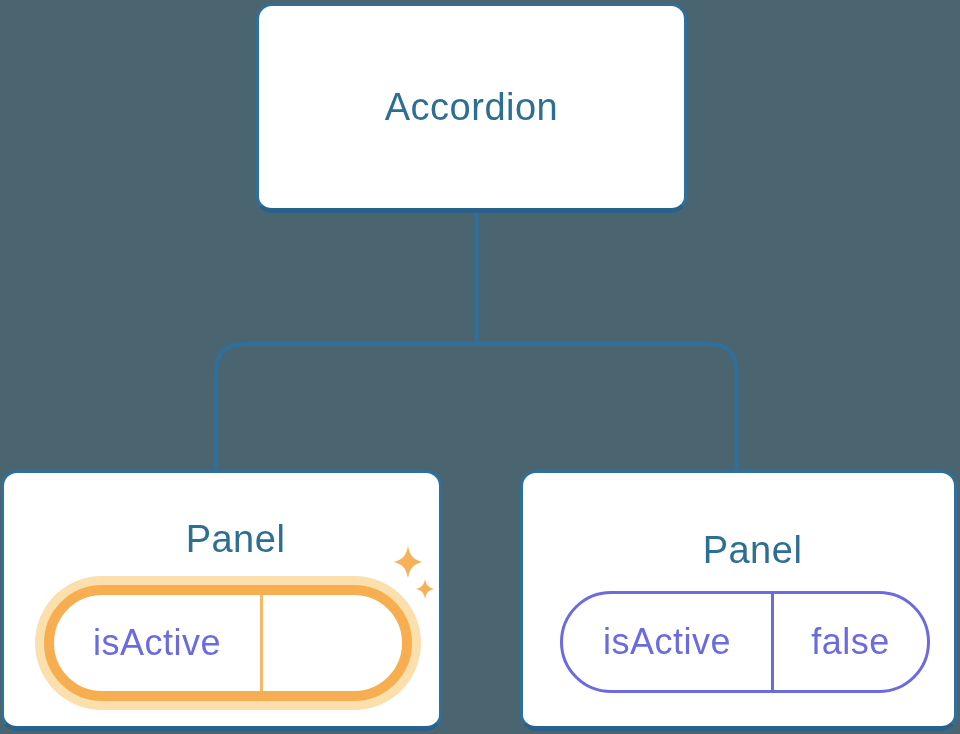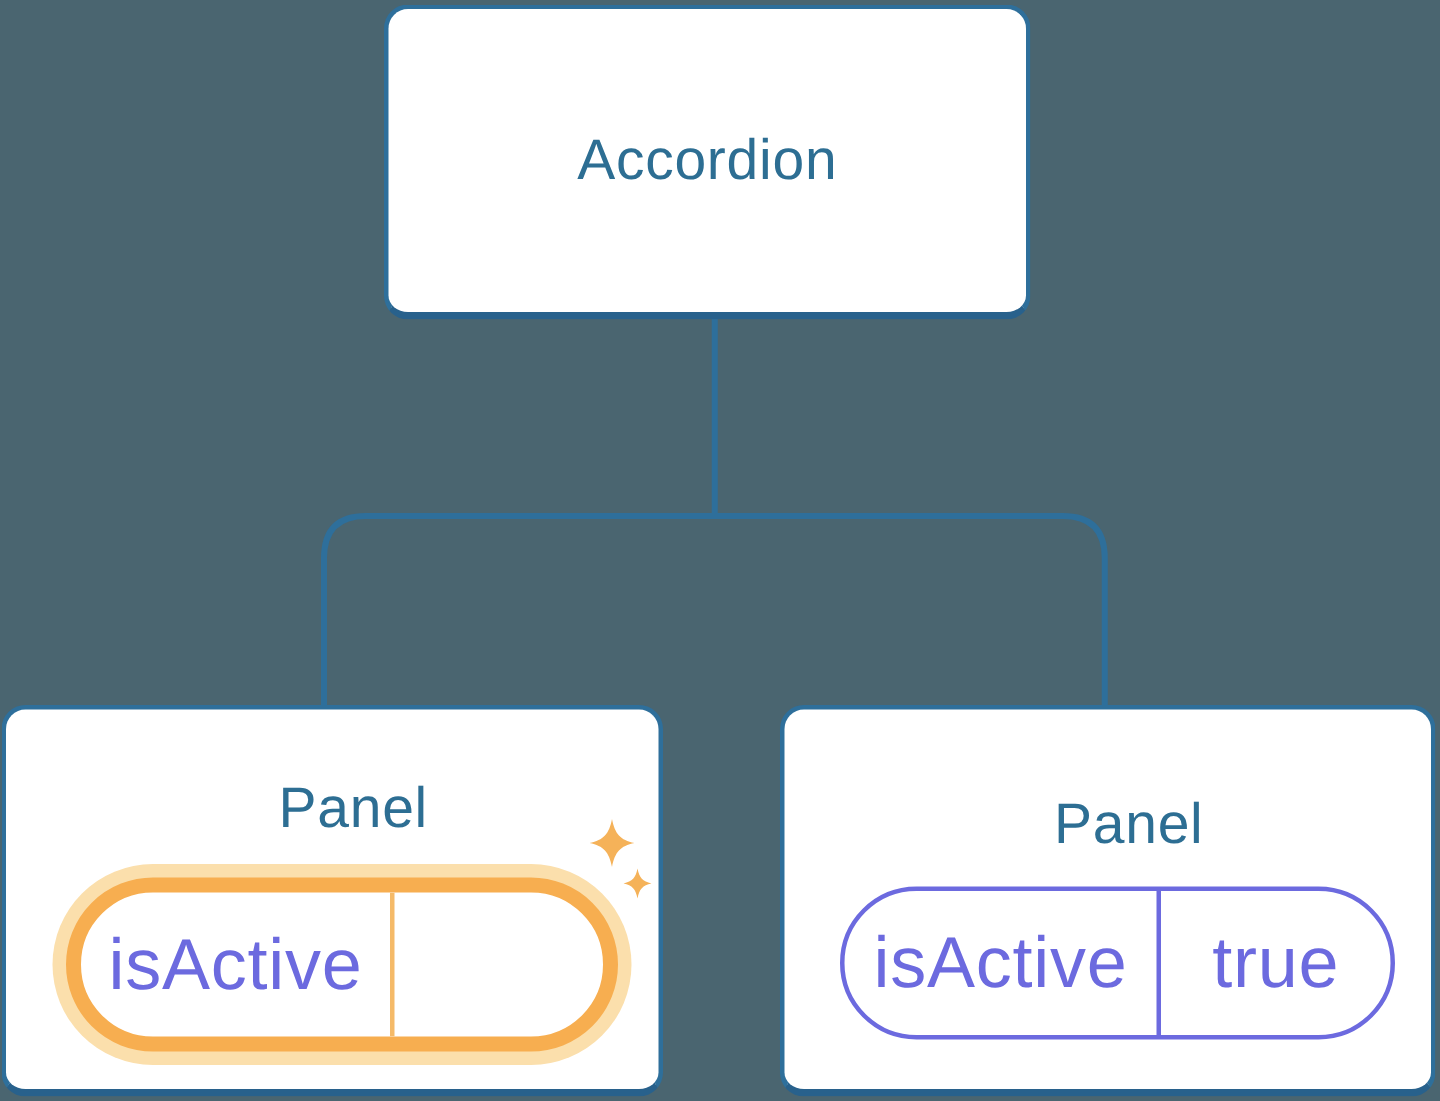--- a/index.html
+++ b/index.html
@@ -76,21 +76,21 @@
   }
   .pill-inactive {
     left: 37px; top: 118px;
     width: 370px; height: 102px;
     border: 3px solid #6C6ADF;
   }
   .pill-seg {
     display: flex;
     align-items: center;
     justify-content: center;
-    font-size: 48px;
+    font-size: 36px;
     letter-spacing: 0.5px;
     color: #6C6ADF;
   }
   .pill-active .seg-name { width: 206px; }
   .pill-active .seg-value { flex: 1; font-weight: 700; color: #4F4CC7; }
   .pill-inactive .seg-name { width: 208px; }
   .pill-inactive .seg-value { flex: 1; }
   .pill-divider { width: 3px; }
   .divider-orange { background: #F5BA68; }
   .divider-purple { background: #6C6ADF; }
@@ -126,17 +126,17 @@
       <div class="pill-divider divider-orange"></div>
     </div>
   </div>
 
   <div class="node panel-node-inactive">
     <div class="panel-title node-label">Panel</div>
 
     <div class="pill pill-inactive">
       <div class="pill-seg seg-name">isActive</div>
       <div class="pill-divider divider-purple"></div>
-      <div class="pill-seg seg-value">true</div>
+      <div class="pill-seg seg-value">false</div>
     </div>
   </div>
 
 </div>
 
 </body></html>

